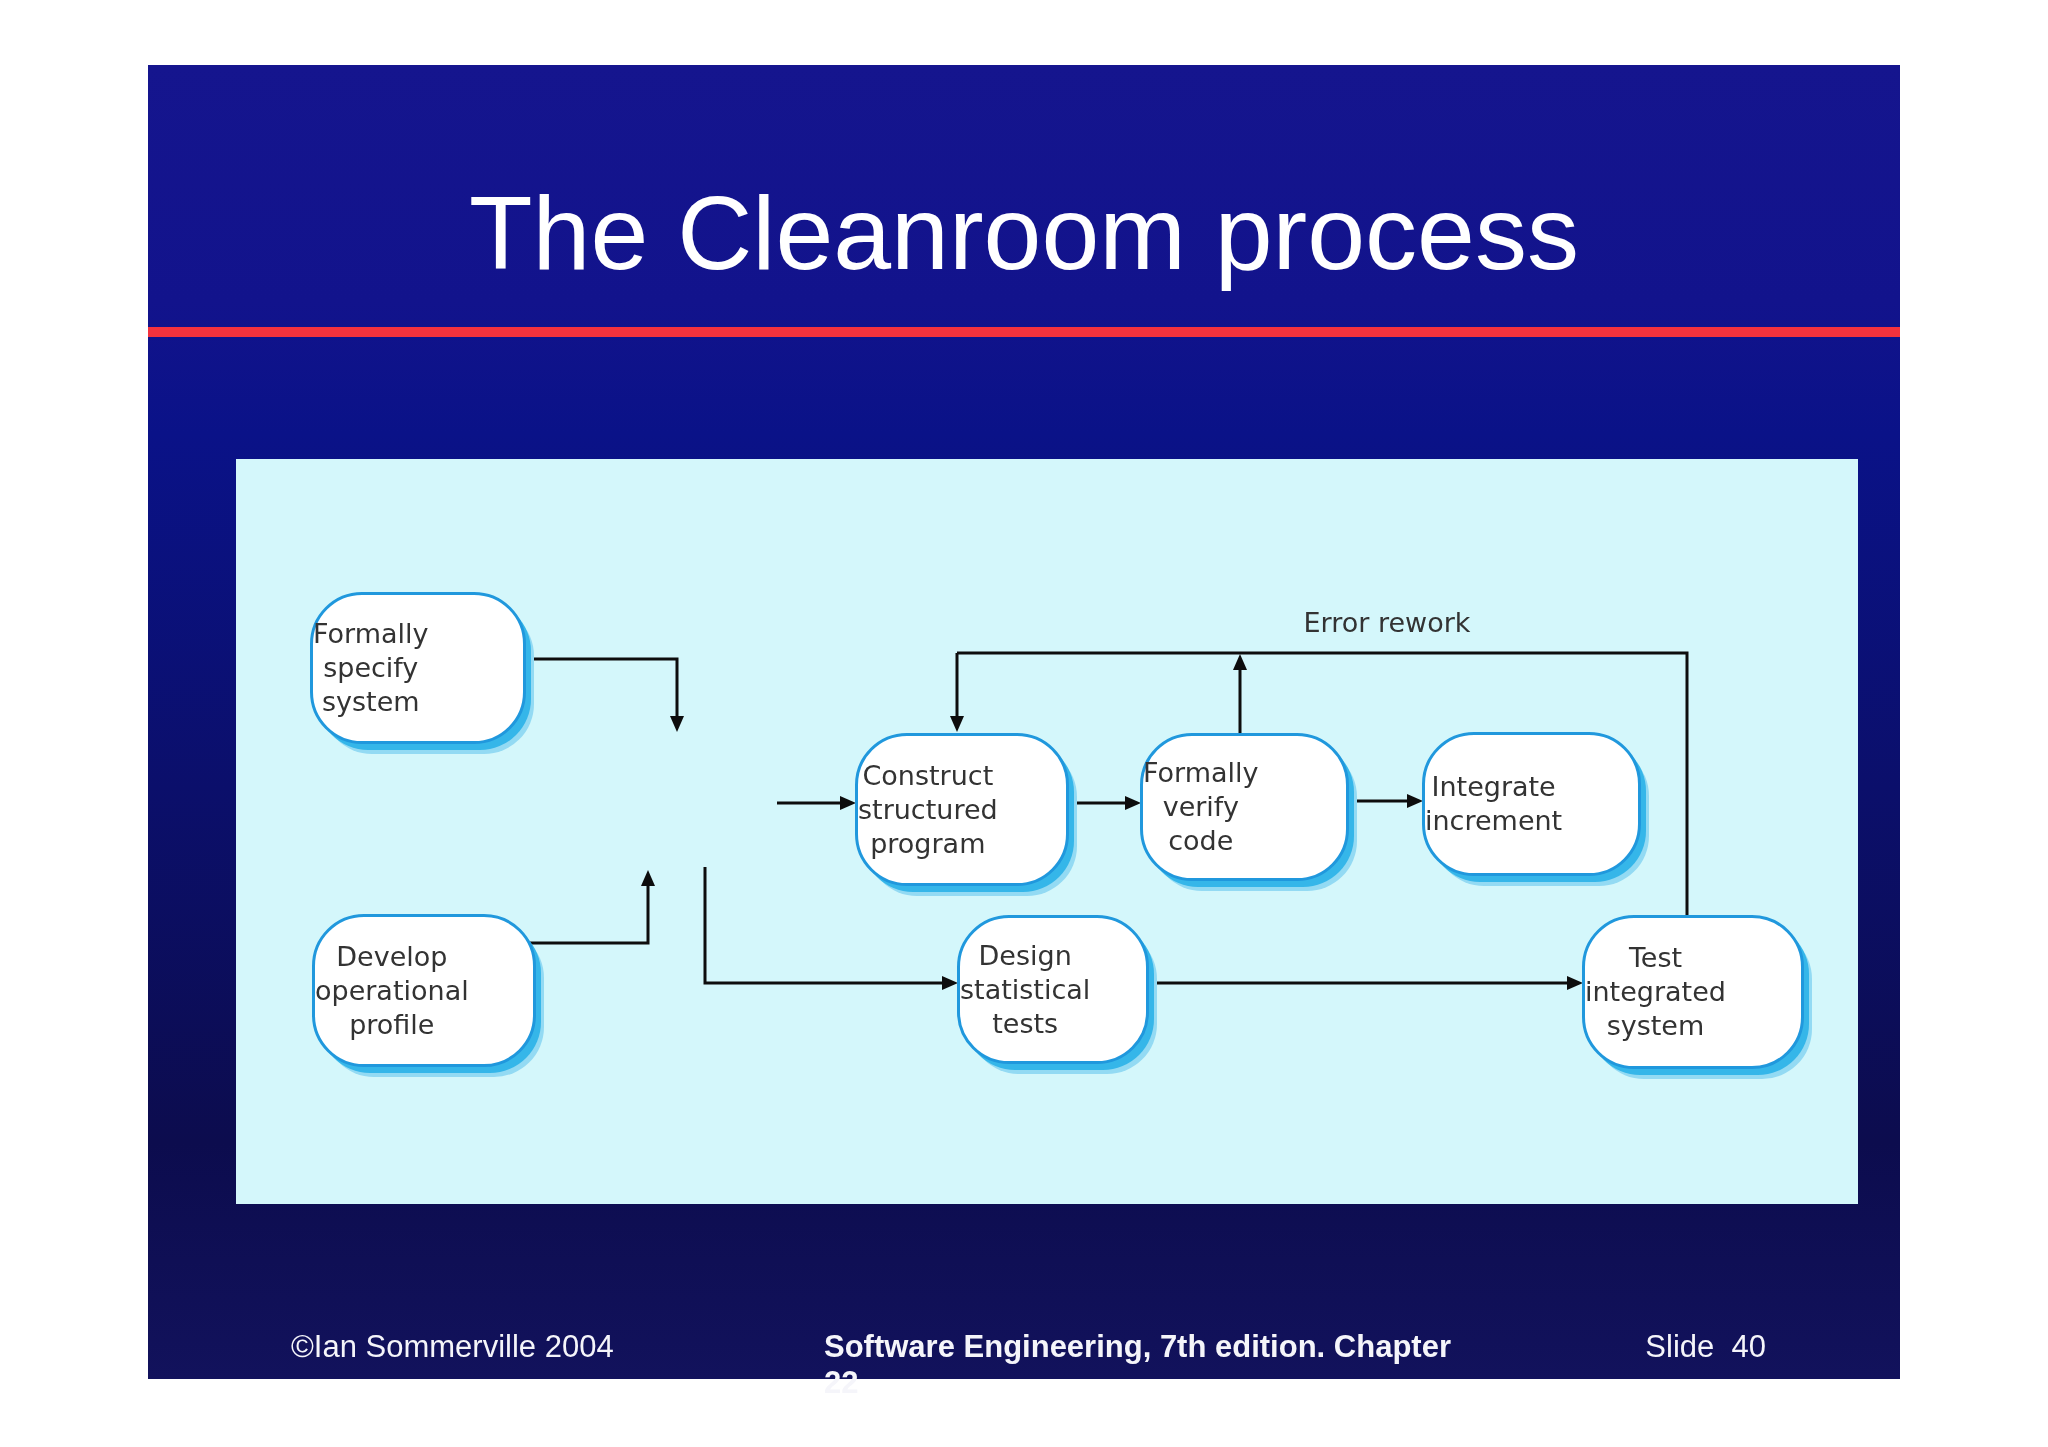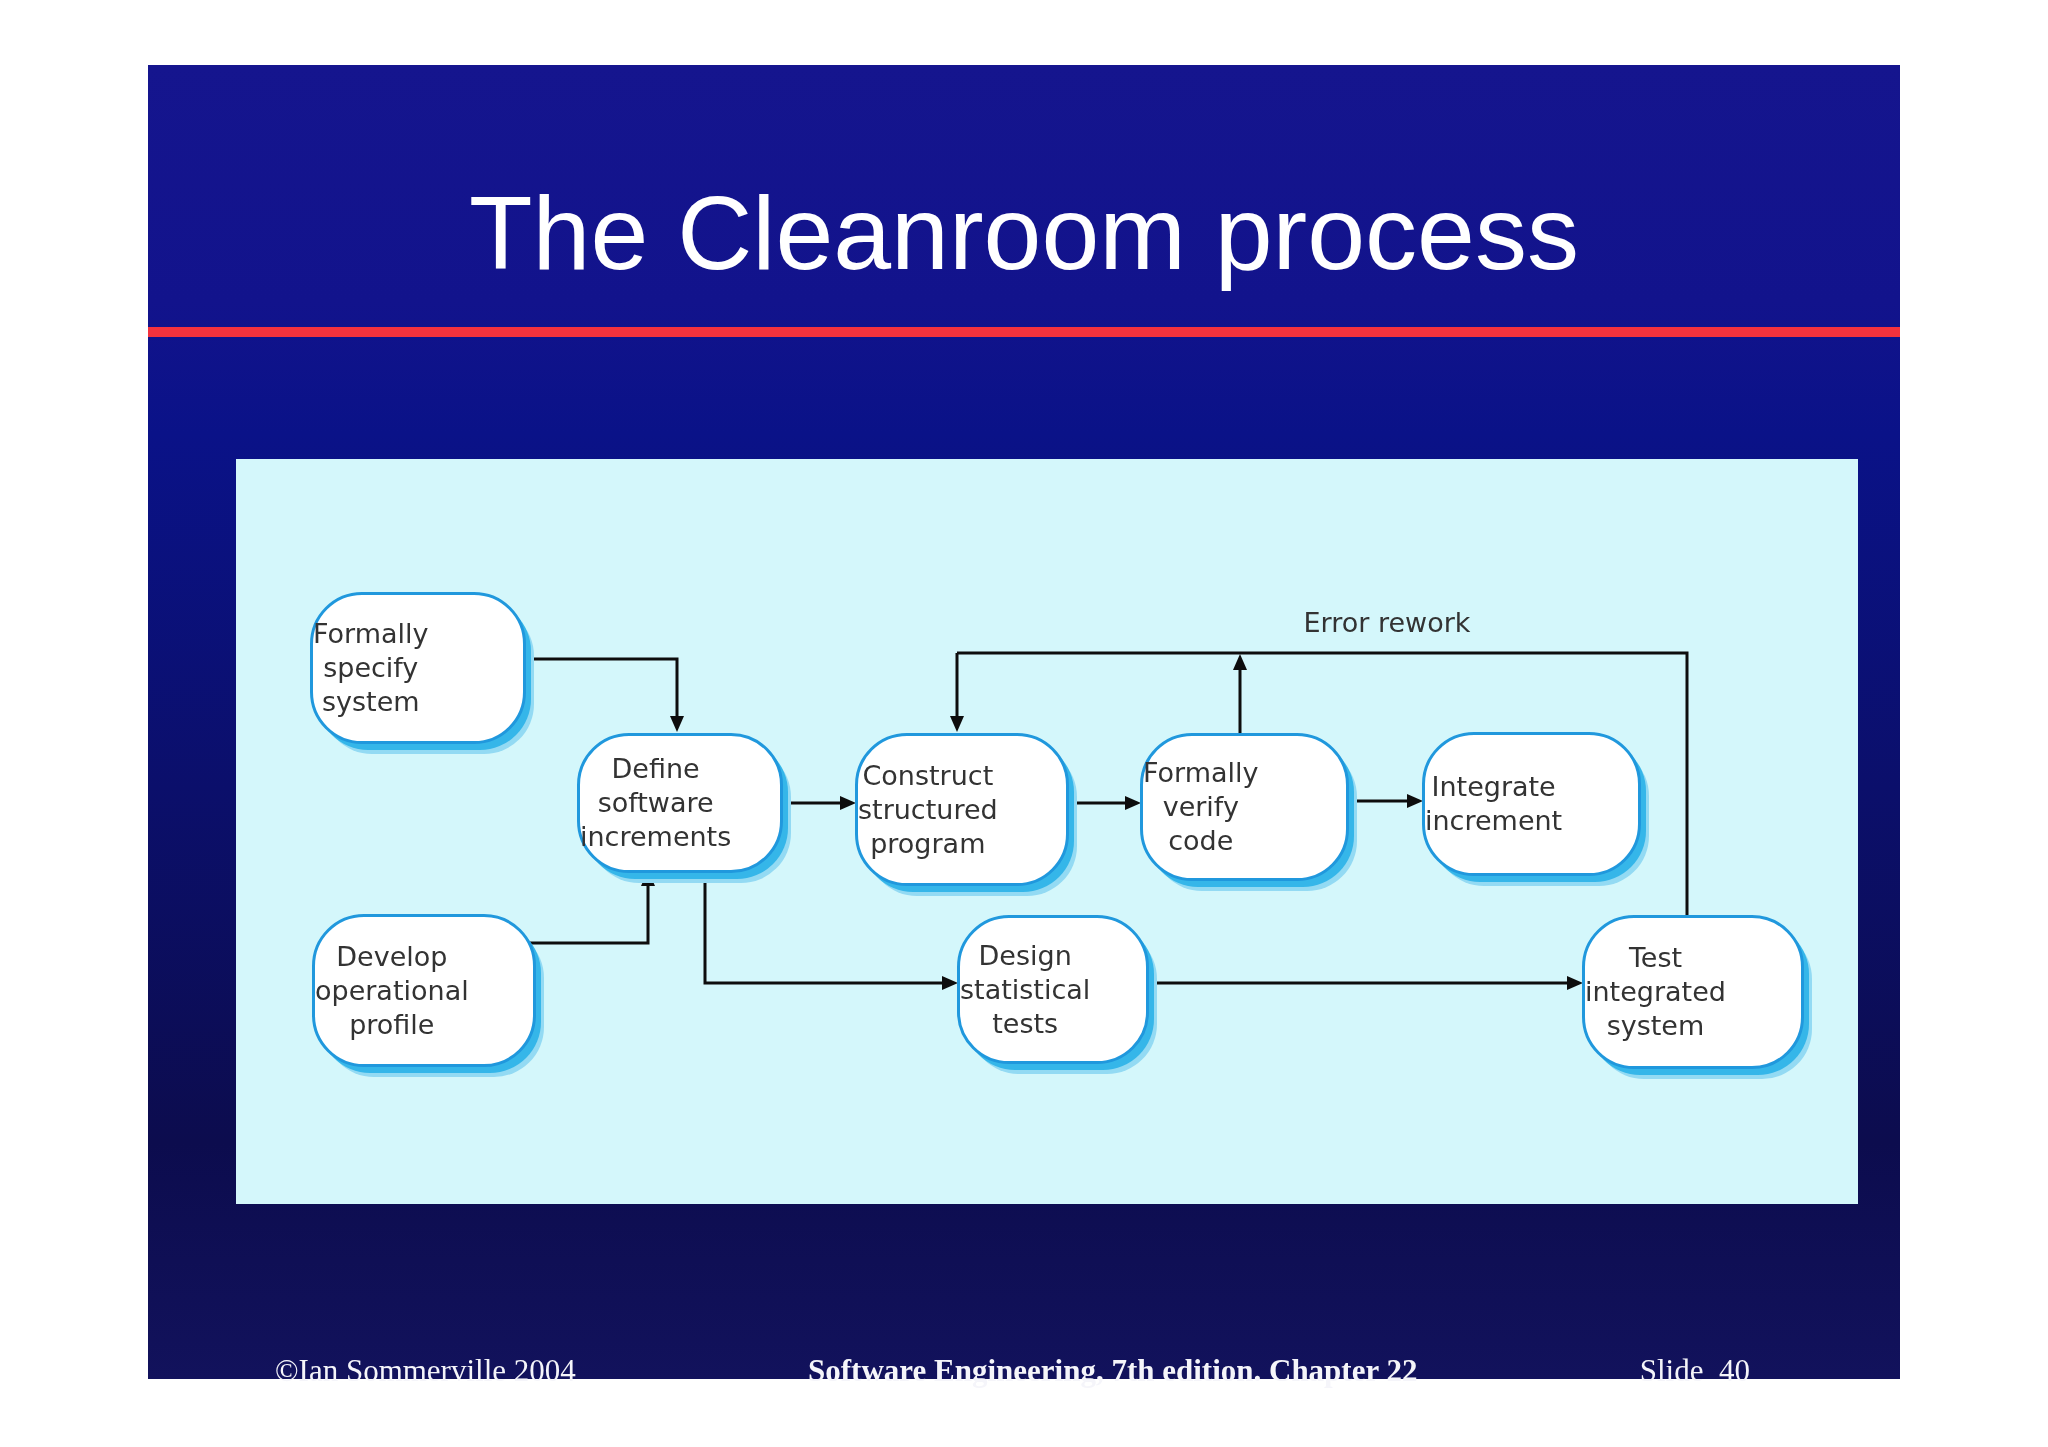--- a/index.html
+++ b/index.html
@@ -26,22 +26,22 @@
   #node-construct-program  {left:619px; top:274px; width:208px; height:147px;}
   #node-verify-code        {left:904px; top:274px; width:203px; height:142px;}
   #node-integrate-increment{left:1186px;top:273px; width:213px; height:138px;}
   #node-design-tests       {left:721px; top:456px; width:186px; height:143px;}
   #node-test-system        {left:1346px;top:456px; width:216px; height:148px;}
 
   .connectors{position:absolute;left:0;top:0;width:1622px;height:745px;}
   .annotation{position:absolute;left:1049px;top:148px;width:180px;text-align:center;
               color:#333333;font-size:27px;font-family:"DejaVu Sans",sans-serif;margin-left:12px;}
 
-  .footer{position:absolute;left:0;top:1264px;width:100%;height:50px;color:#f5f5fa;
-          font-family:Liberation Serif, serif;font-size:31px;margin-top:24px;}
+  .footer{position:absolute;left:16px;top:1264px;width:100%;height:50px;color:#f5f5fa;
+          font-family:Liberation Sans, sans-serif;font-size:31px;}
   .footer-left{position:absolute;left:127px;top:0;}
   .footer-center{position:absolute;left:660px;top:0;width:670px;text-align:left;font-weight:bold;}
   .footer-right{position:absolute;right:150px;top:0;white-space:pre;}
 </style>
 </head>
 <body>
 
 <div class="page">
   <div class="slide">
 
@@ -75,25 +75,20 @@
       <div class="node" id="node-formally-specify">
         <span class="node-label">Formally
 specify
 system</span>
       </div>
       <div class="node" id="node-develop-profile">
         <span class="node-label">Develop
 operational
 profile</span>
       </div>
-      <div class="node" id="node-define-increments">
-        <span class="node-label">Define
-software
-increments</span>
-      </div>
       <div class="node" id="node-construct-program">
         <span class="node-label">Construct
 structured
 program</span>
       </div>
       <div class="node" id="node-verify-code">
         <span class="node-label">Formally
 verify
 code</span>
       </div>

